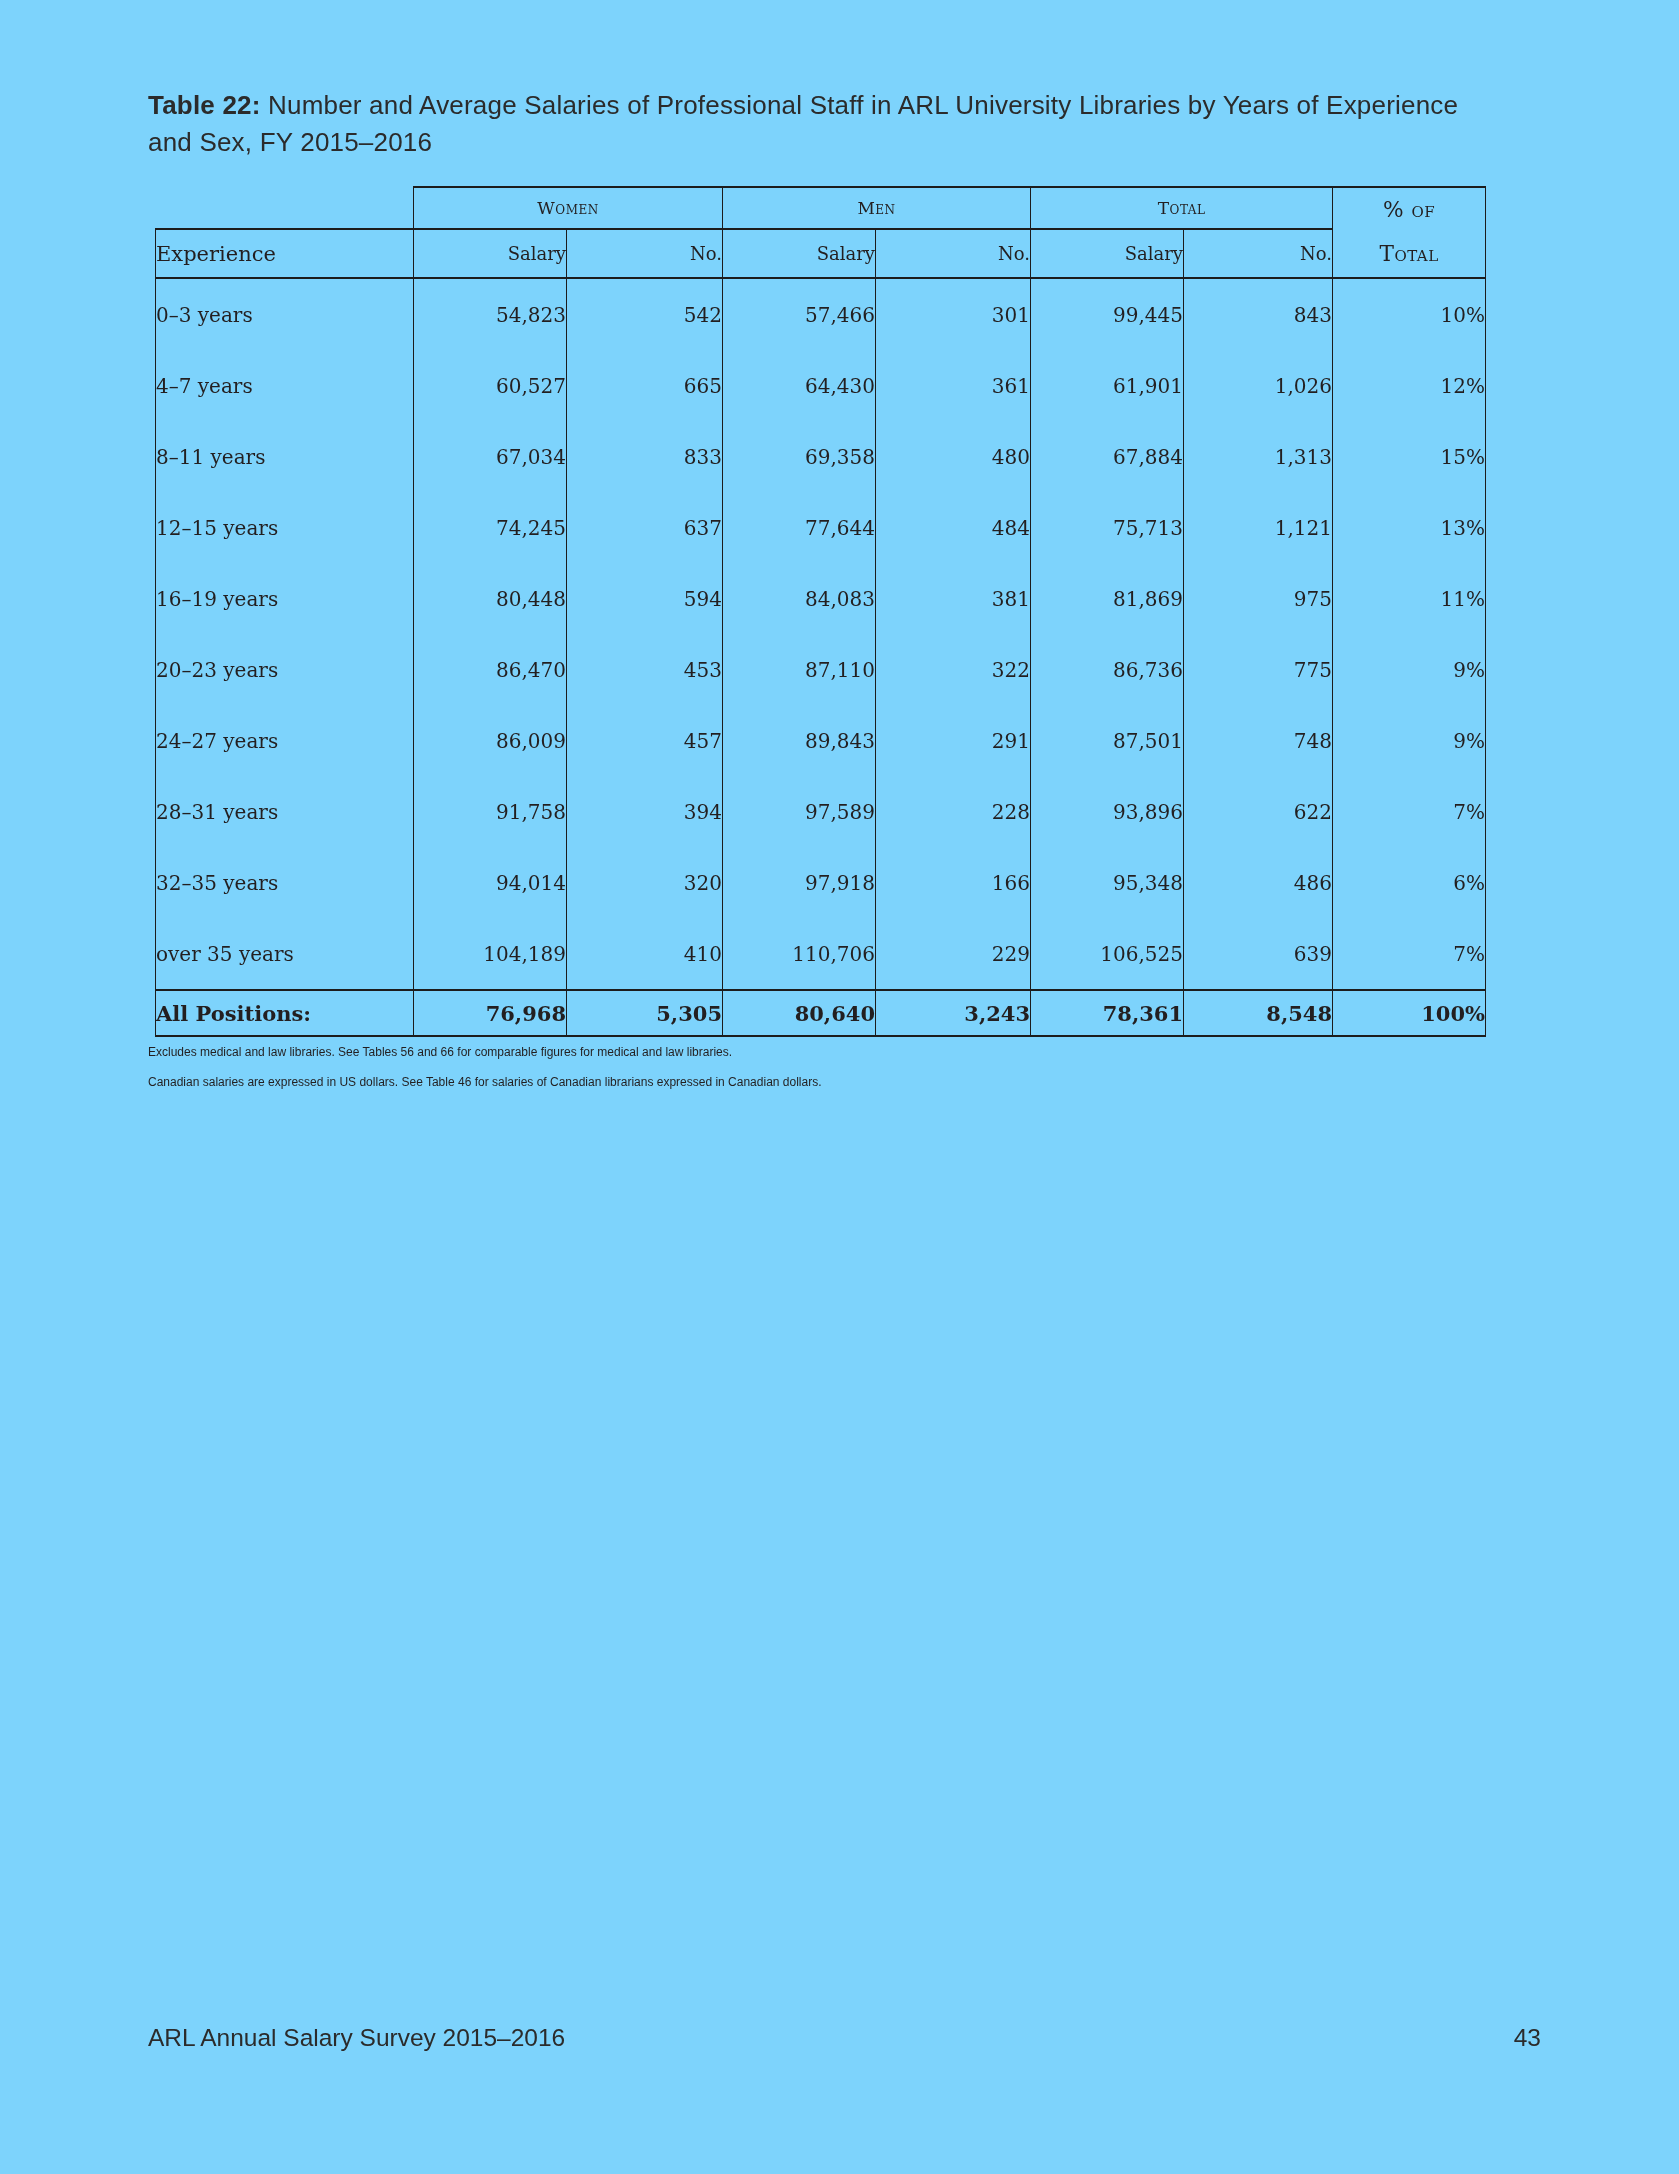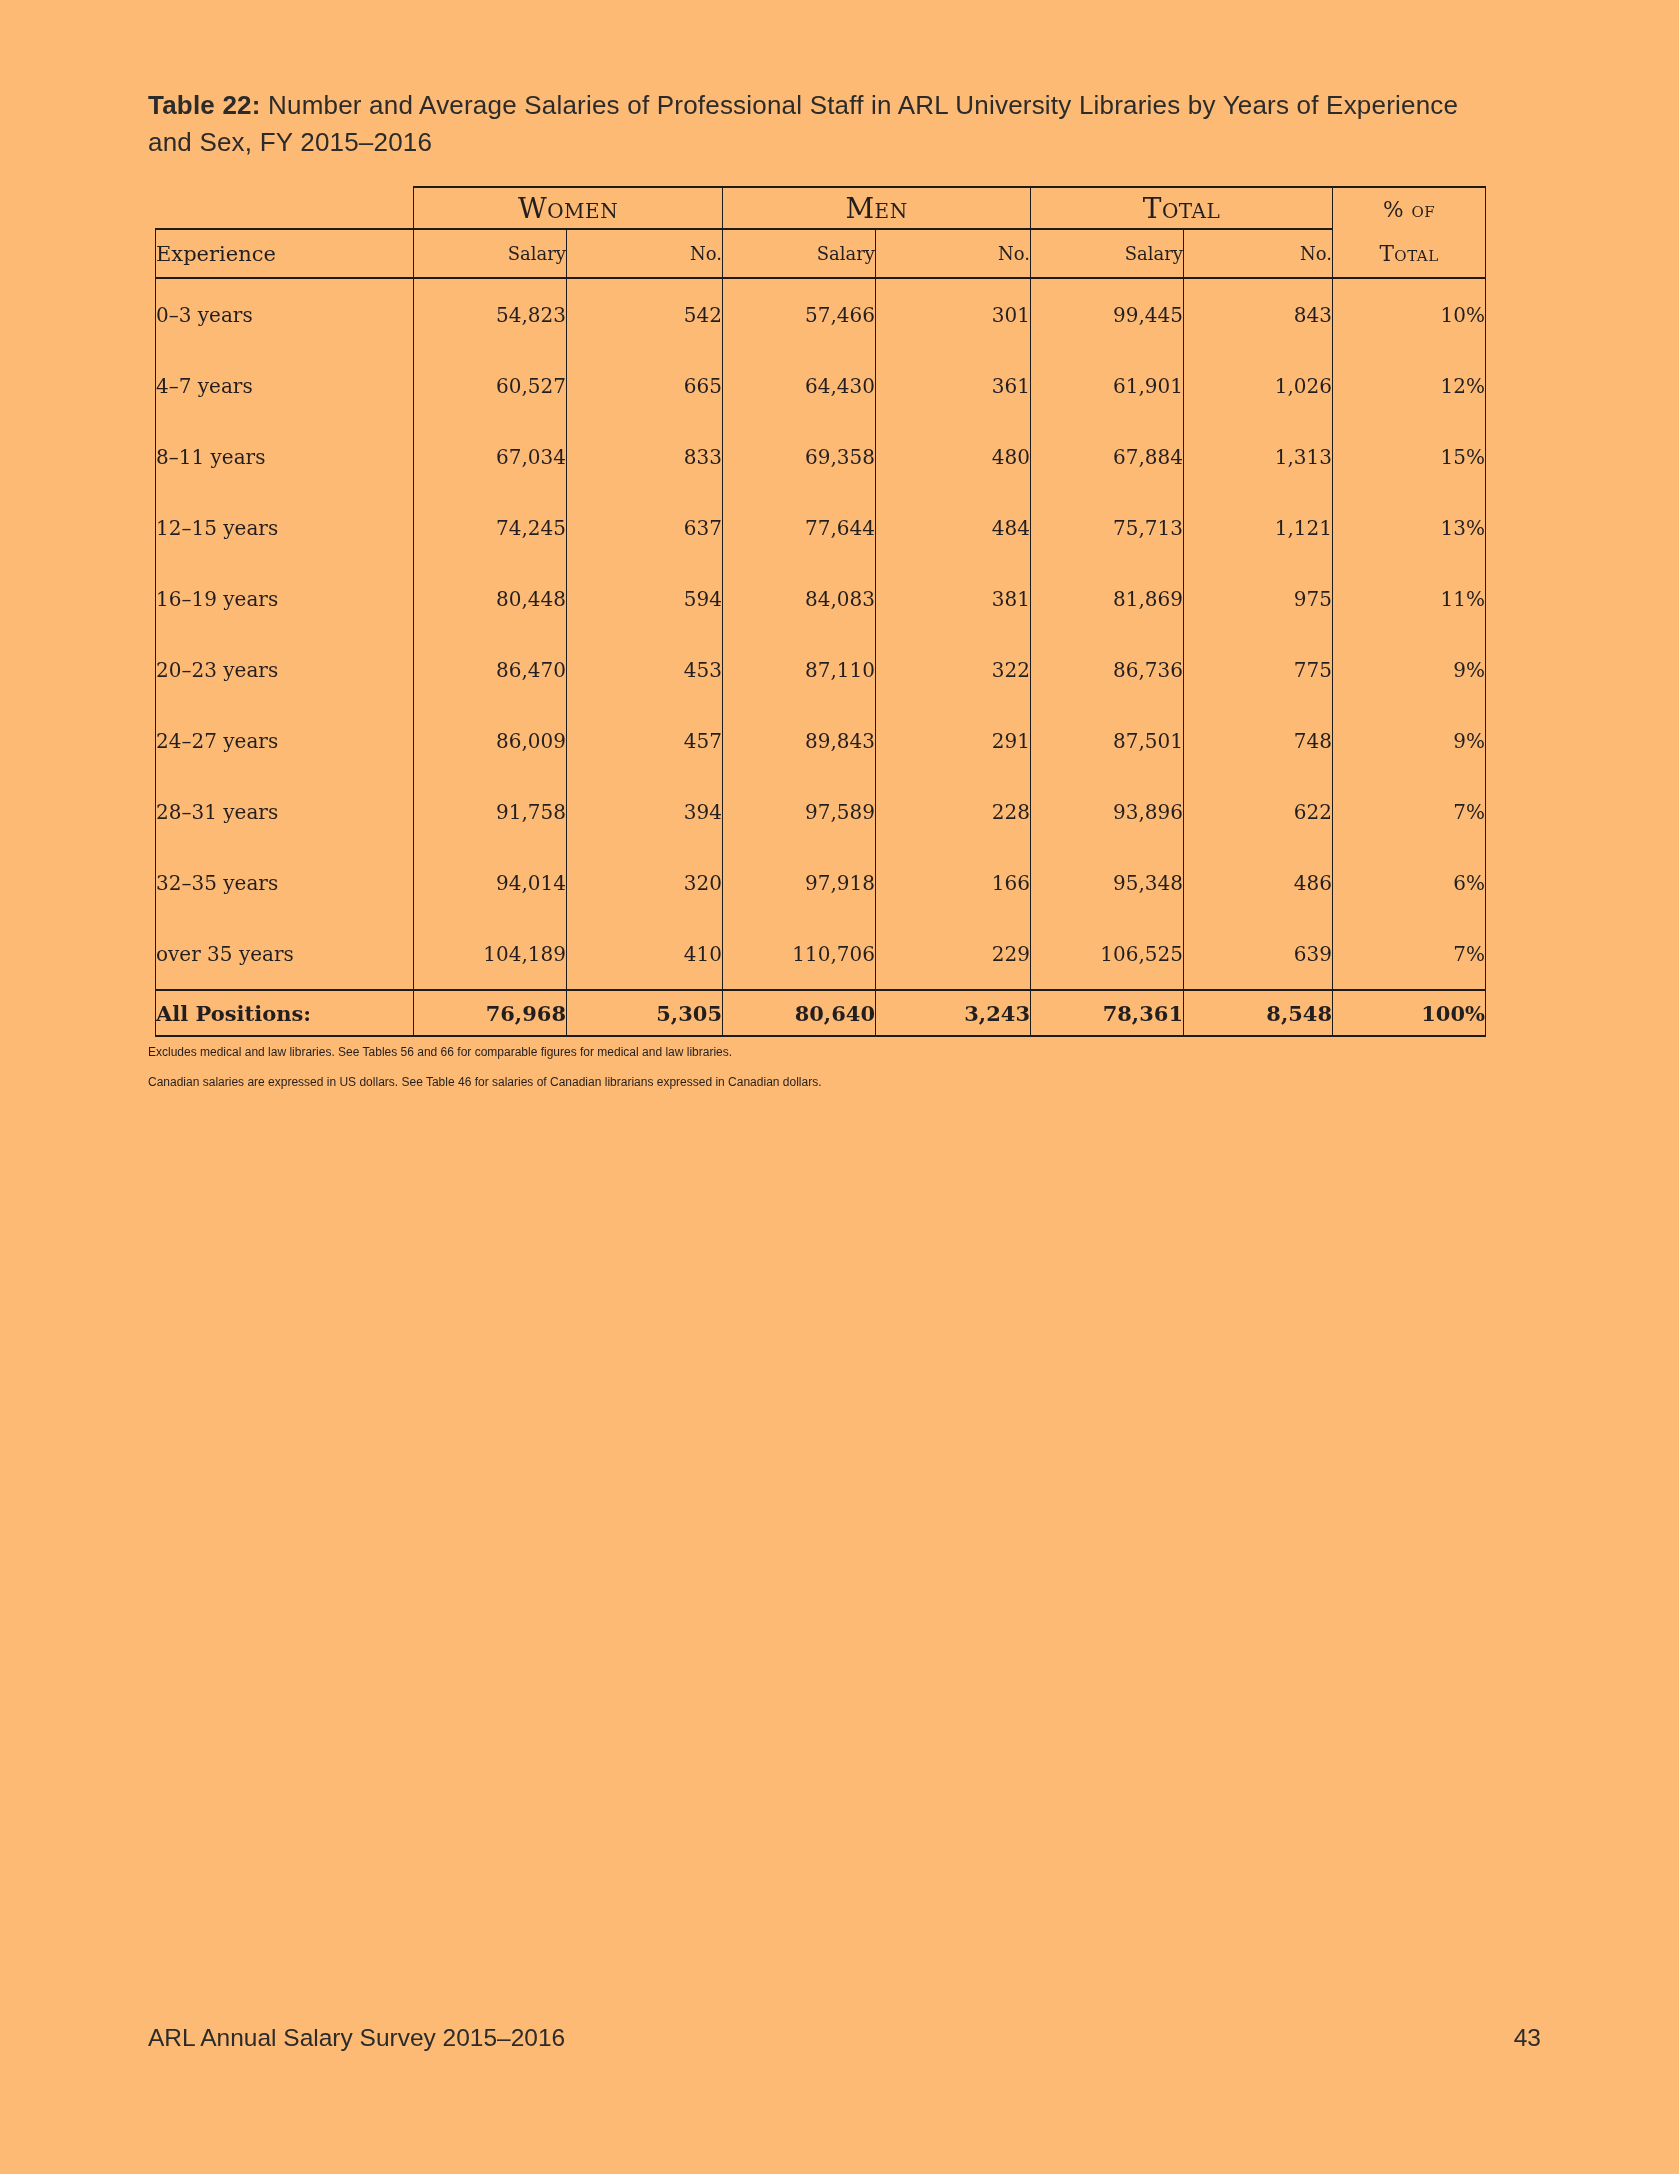--- a/index.html
+++ b/index.html
@@ -1,20 +1,20 @@
 <!DOCTYPE html>
 <html style="font-size:15px"><head>
 <meta charset="utf-8">
 <style>
   html, body { margin: 0; padding: 0; background: #ffffff; }
   .page {
     position: relative;
     width: 1680px;
     height: 2174px;
-    background: #fdba74;
+    background: #7dd3fc;
     color: #231f20;
     font-family: "DejaVu Serif", serif;
     overflow: hidden;
   }
 
   
   .title {
     position: absolute;
     left: 148px;
     top: 87px;
@@ -60,21 +60,21 @@
   .bl  { border-left: 1.9px solid #1c1c1c; }
   .br  { border-right: 1.9px solid #1c1c1c; }
 
   
   tr.group-row th { height: 40px; }
   tr.head-row th  { height: 46px; }
   th.group {
     font-weight: 700;
     font-variant: small-caps;
     letter-spacing: 0.5px;
-    font-size: 28px;
+    font-size: 17px;
     text-align: center;
   }
   th.pct-head {
     font-weight: 700;
     font-variant: small-caps;
     letter-spacing: 0.5px;
     font-size: 21.7px;
     text-align: center;
     vertical-align: top;
   }

